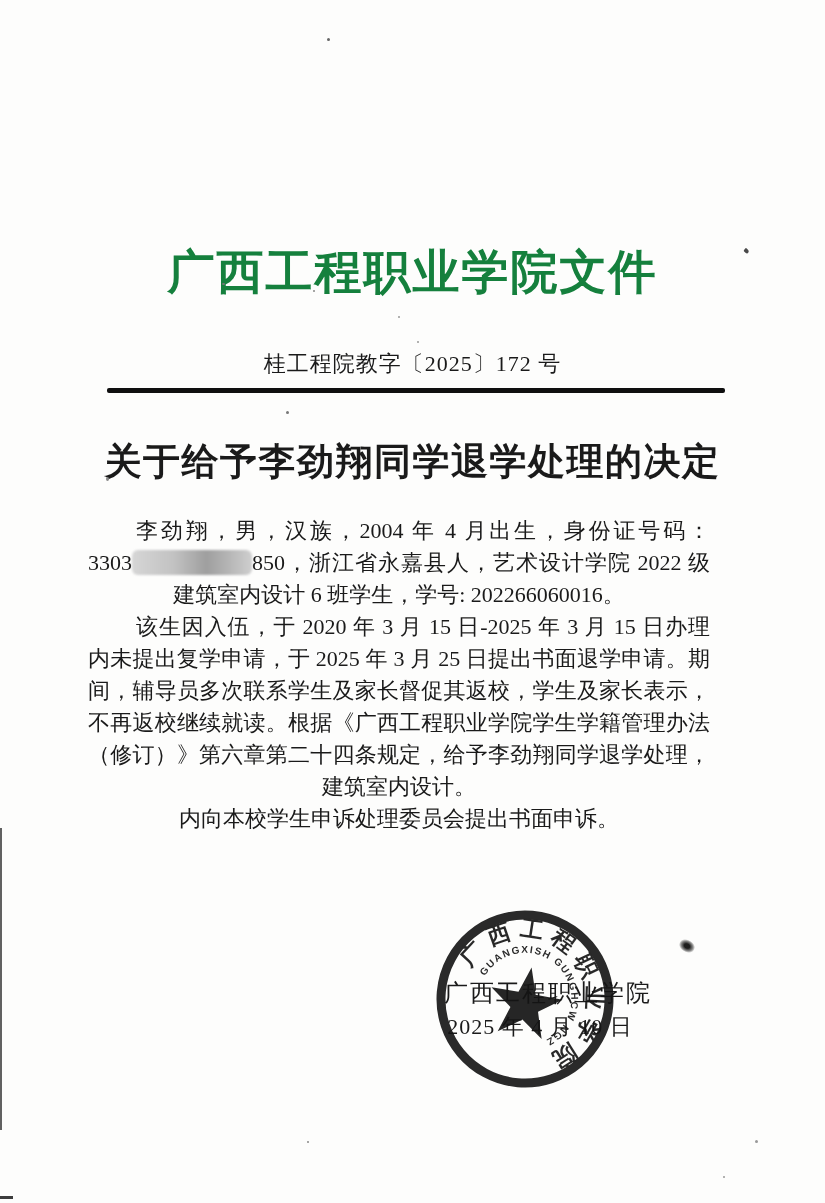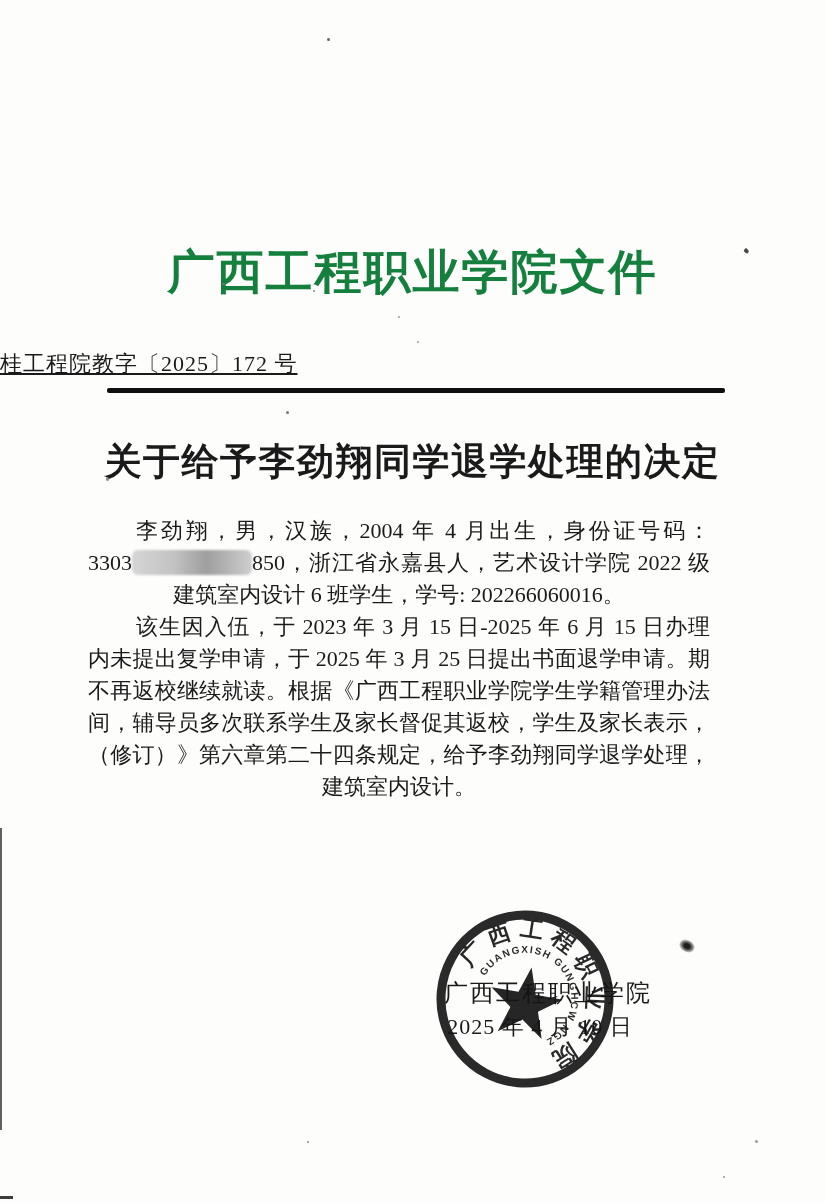--- a/index.html
+++ b/index.html
@@ -9,21 +9,21 @@
     font-family:"Liberation Serif","DejaVu Serif",serif;
     color:#1a1a1a;
   }
   .header-title {
     position:absolute; top:241px; left:0; width:100%;
     text-align:center; font-size:47px; font-weight:bold;
     letter-spacing:2px; color:#15803d;
   }
   .doc-number {
     position:absolute; top:349px; left:0; width:100%;
-    text-align:left; font-size:22px; letter-spacing:1px;text-decoration:underline;
+    text-align:center; font-size:22px; letter-spacing:1px;
   }
   .rule {
     position:absolute; top:388px; left:107px; width:618px; height:5px;
     background:#0f0f0f; border-radius:2px;
   }
   .decision-title {
     position:absolute; top:437px; left:0; width:100%;
     text-align:center; font-size:37px; font-weight:bold; letter-spacing:1.5px;
   }
   .document-body {
@@ -72,28 +72,29 @@
 
   <div class="decision-title">关于给予李劲翔同学退学处理的决定</div>
 
   <div class="document-body">
       <div>
         <div class="body-line indent justify">李劲翔，男，汉族，2004 年 4 月出生，身份证号码：</div>
         <div class="body-line justify">3303<span class="redaction"></span>850，浙江省永嘉县人，艺术设计学院 2022 级</div>
         <div class="body-line">建筑室内设计 6 班学生，学号: 202266060016。</div>
       </div>
       <div>
-        <div class="body-line indent justify">该生因入伍，于 2023 年 3 月 15 日-2025 年 6 月 15 日办理</div>
+        <div class="body-line indent justify">该生因入伍，于 2020 年 3 月 15 日-2025 年 3 月 15 日办理</div>
         <div class="body-line justify">内未提出复学申请，于 2025 年 3 月 25 日提出书面退学申请。期</div>
+        <div class="body-line justify">间，辅导员多次联系学生及家长督促其返校，学生及家长表示，</div>
         <div class="body-line justify">不再返校继续就读。根据《广西工程职业学院学生学籍管理办法</div>
-        <div class="body-line justify">间，辅导员多次联系学生及家长督促其返校，学生及家长表示，</div>
         <div class="body-line justify">（修订）》第六章第二十四条规定，给予李劲翔同学退学处理，</div>
         <div class="body-line">建筑室内设计。</div>
       </div>
       <div>
+        <div class="body-line">内向本校学生申诉处理委员会提出书面申诉。</div>
       </div>
     </div>
 
   <div class="signature-org">广西工程职业学院</div>
   <div class="signature-date">2025 年 4 月 10 日</div>
 
   <svg class="seal" width="212" height="212" viewBox="-106 -106 212 212">
     <defs>
       <path id="cnArc" d="M -58 22 A 62 62 0 1 1 58 22" fill="none"></path>
       <path id="latArc" d="M -43 16 A 46 46 0 1 1 43 16" fill="none"></path>

